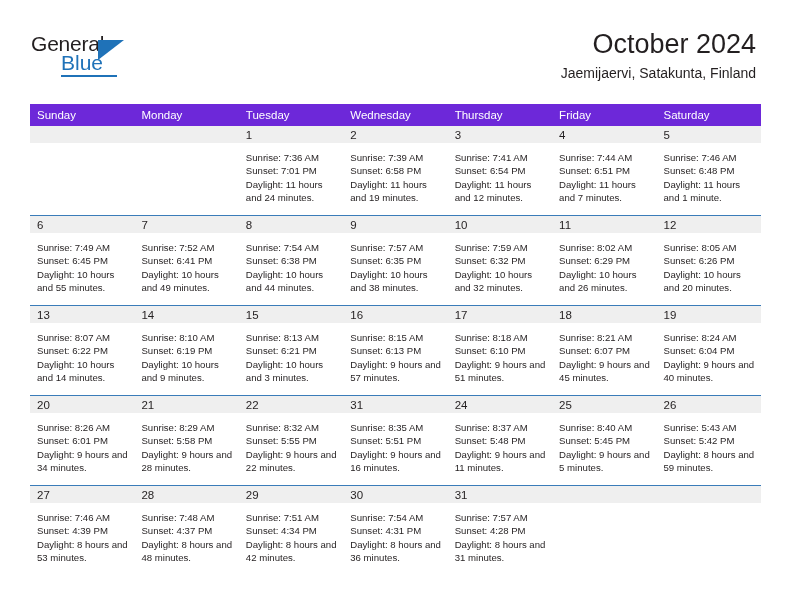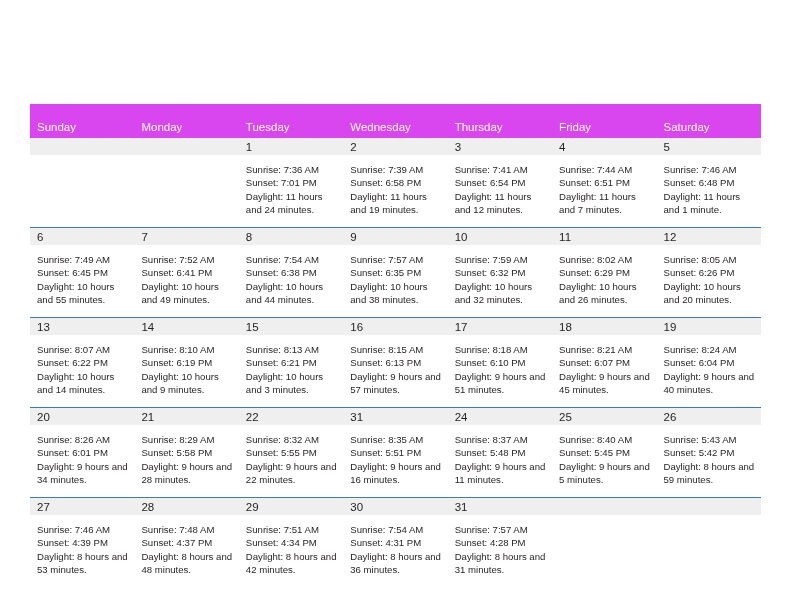--- a/index.html
+++ b/index.html
@@ -96,26 +96,26 @@
   
   .cal {
     position: absolute;
     left: 30px;
     top: 104px;
     width: 731px;
     border-collapse: collapse;
     table-layout: fixed;
   }
   .cal th {
-    background: #d946ef;
+    background: #6d28d9;
     color: #ffffff;
     font-size: 11.5px;
     font-weight: normal;
     text-align: left;
-    padding: 17px 0 5px 7px;
+    padding: 5px 0 5px 7px;
     height: 19px;
     box-sizing: border-box;
     border: none;
   }
   .cal td {
     vertical-align: top;
     padding: 0;
     border: none;
     border-bottom: 1px solid #3a7cb9;
     height: 89px;
@@ -150,21 +150,31 @@
     white-space: normal;
   }
 </style>
 </head>
 <body>
 
 <div class="page">
 
   <div class="top">
 
-
+    <div class="logo">
+      <span class="logo-general">General</span>
+      <span class="logo-tri"></span>
+      <span class="logo-blue">Blue</span>
+      <span class="logo-underline"></span>
+    </div>
+
+    <div class="title-wrap">
+      <div class="cal-title">October 2024</div>
+      <div class="cal-sub">Jaemijaervi, Satakunta, Finland</div>
+    </div>
 
   </div>
 
   <table class="cal">
     <thead>
       <tr>
         <th>Sunday</th>
         <th>Monday</th>
         <th>Tuesday</th>
         <th>Wednesday</th>

